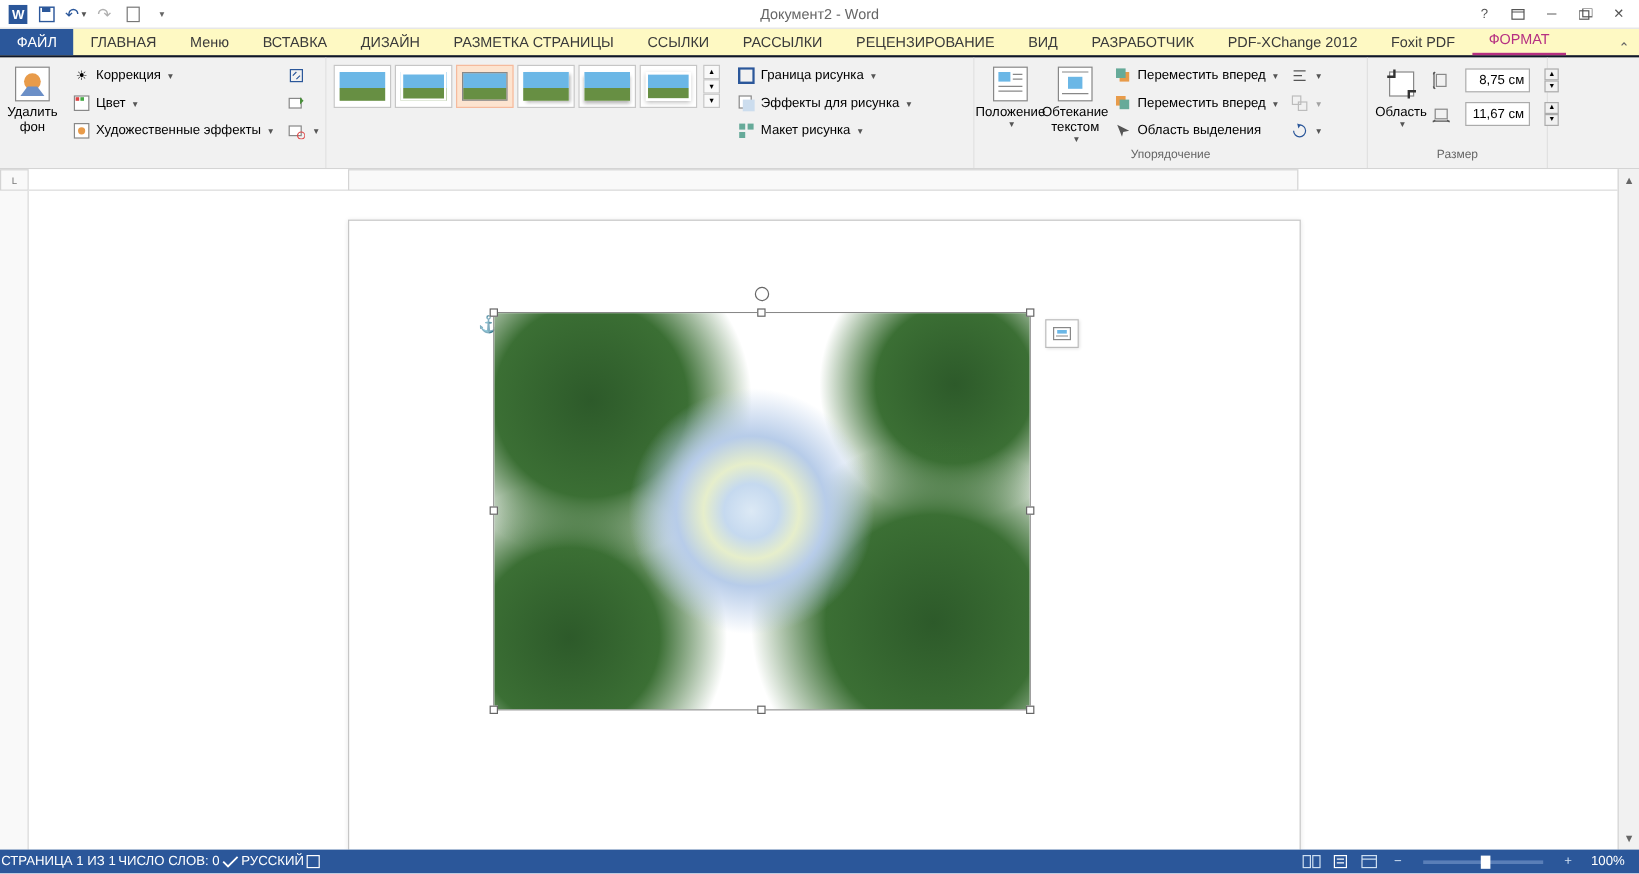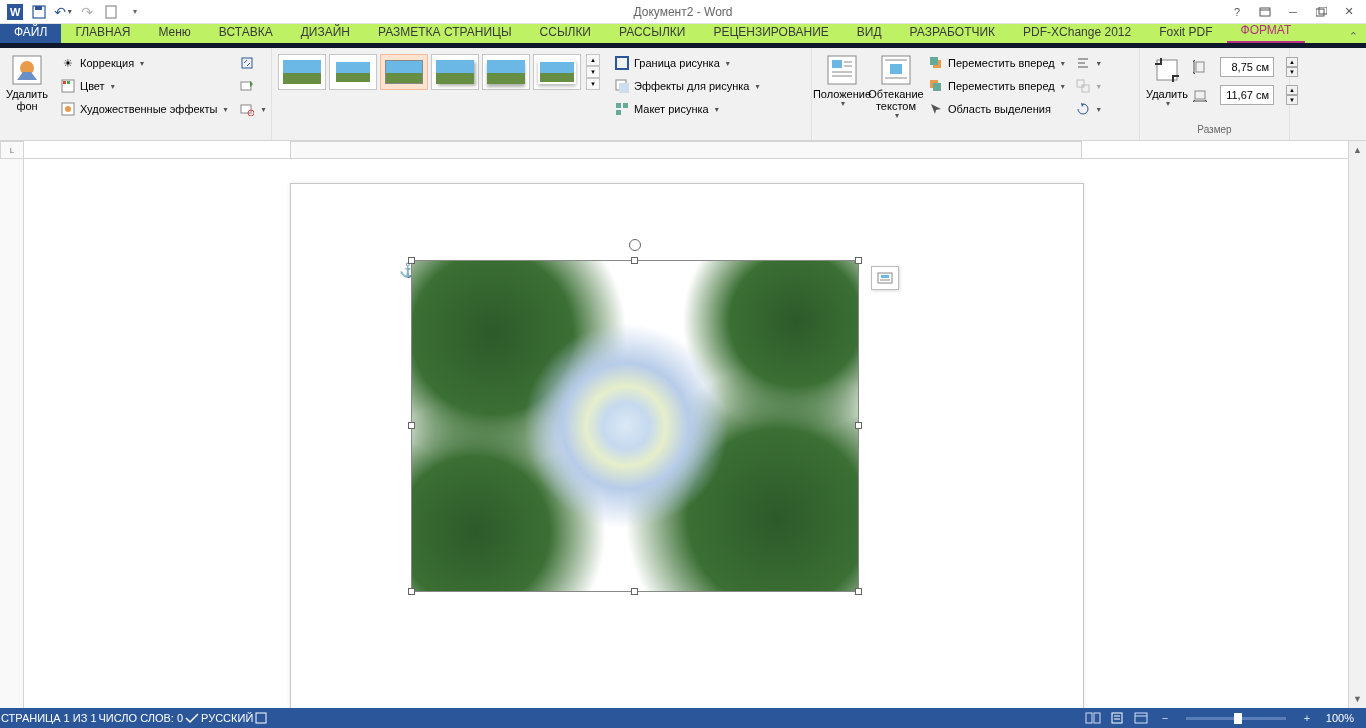--- a/index.html
+++ b/index.html
@@ -3,21 +3,21 @@
 <meta charset="utf-8">
 <style>
 *{box-sizing:border-box;margin:0;padding:0;font-family:"Segoe UI",Tahoma,sans-serif;font-size:11px;user-select:none}
 body{background:#fff;width:1366px;height:728px;overflow:hidden;position:relative}
 .titlebar{height:24px;background:#fff;display:flex;align-items:center;position:relative;border-bottom:1px solid #e1e1e1}
 .qat{display:flex;align-items:center;gap:2px;padding-left:4px}
 .qat-btn{width:22px;height:22px;display:flex;align-items:center;justify-content:center;cursor:pointer}
 .title-center{position:absolute;left:50%;transform:translateX(-50%);color:#666;font-size:12px}
 .win-controls{position:absolute;right:0;display:flex;gap:2px;padding-right:4px}
 .win-btn{width:26px;height:20px;display:flex;align-items:center;justify-content:center;color:#555;cursor:pointer}
-.tabs{height:24px;background:#bef264;display:flex;align-items:flex-end;border-bottom:5px solid #0f172a}
+.tabs{height:24px;background:#fef9c3;display:flex;align-items:flex-end;border-bottom:2px solid #0f172a}
 .tab{padding:4px 14px;color:#3a3a3a;font-size:12px;text-transform:uppercase;cursor:pointer}
 .tab.file{background:#2b579a;color:#fff}
 .tab.active{color:#b63082;border-bottom:2px solid #b63082}
 .collapse-ribbon{margin-left:auto;padding:0 8px;color:#666}
 .ribbon{height:93px;background:#f1f1f1;display:flex;border-bottom:1px solid #d4d4d4}
 .group{display:flex;flex-direction:column;border-right:1px solid #e1e1e1;padding:2px 4px 0;position:relative}
 .group-content{flex:1;display:flex;align-items:flex-start;gap:2px;padding-top:2px}
 .group-label{height:16px;text-align:center;color:#666;font-size:10px;position:relative}
 .big-btn{display:flex;flex-direction:column;align-items:center;width:52px;padding:2px;cursor:pointer;text-align:center;line-height:1.1}
 .big-icon{width:32px;height:32px;margin-bottom:2px;display:flex;align-items:center;justify-content:center}
@@ -348,32 +348,33 @@
             <span class="small-icon">
               <svg width="14" height="14">
                 <path d="M7 2 A5 5 0 1 1 2 7" fill="none" stroke="#2b579a"></path>
                 <path d="M5 1 L8 2 L6 5" fill="#2b579a"></path>
               </svg>
             </span>
             <span class="dd">▾</span>
           </div>
       </div>
     </div>
+    <div class="group-label">Упорядочение</div>
   </div>
 
   <div class="group" style="width:150px">
     <div class="group-content">
       <div class="big-btn">
         <div class="big-icon">
             <svg width="32" height="32">
               <rect x="6" y="6" width="20" height="20" fill="#fff" stroke="#888"></rect>
               <path d="M4 10 L10 10 L10 4 M22 28 L22 22 L28 22" stroke="#333" stroke-width="2" fill="none"></path>
             </svg>
           </div>
-        <span>Удалить</span>
+        <span>Область</span>
           <span class="dd">▾</span>
       </div>
       <div class="small-stack" style="gap:6px;margin-top:4px">
         <div class="spin-wrap">
           <span class="small-icon">
               <svg width="14" height="16">
                 <rect x="3" y="3" width="8" height="10" fill="none" stroke="#888"></rect>
                 <path d="M1 1 L1 15" stroke="#555"></path>
                 <path d="M0 3 L2 1 M0 13 L2 15" stroke="#555"></path>
               </svg>

